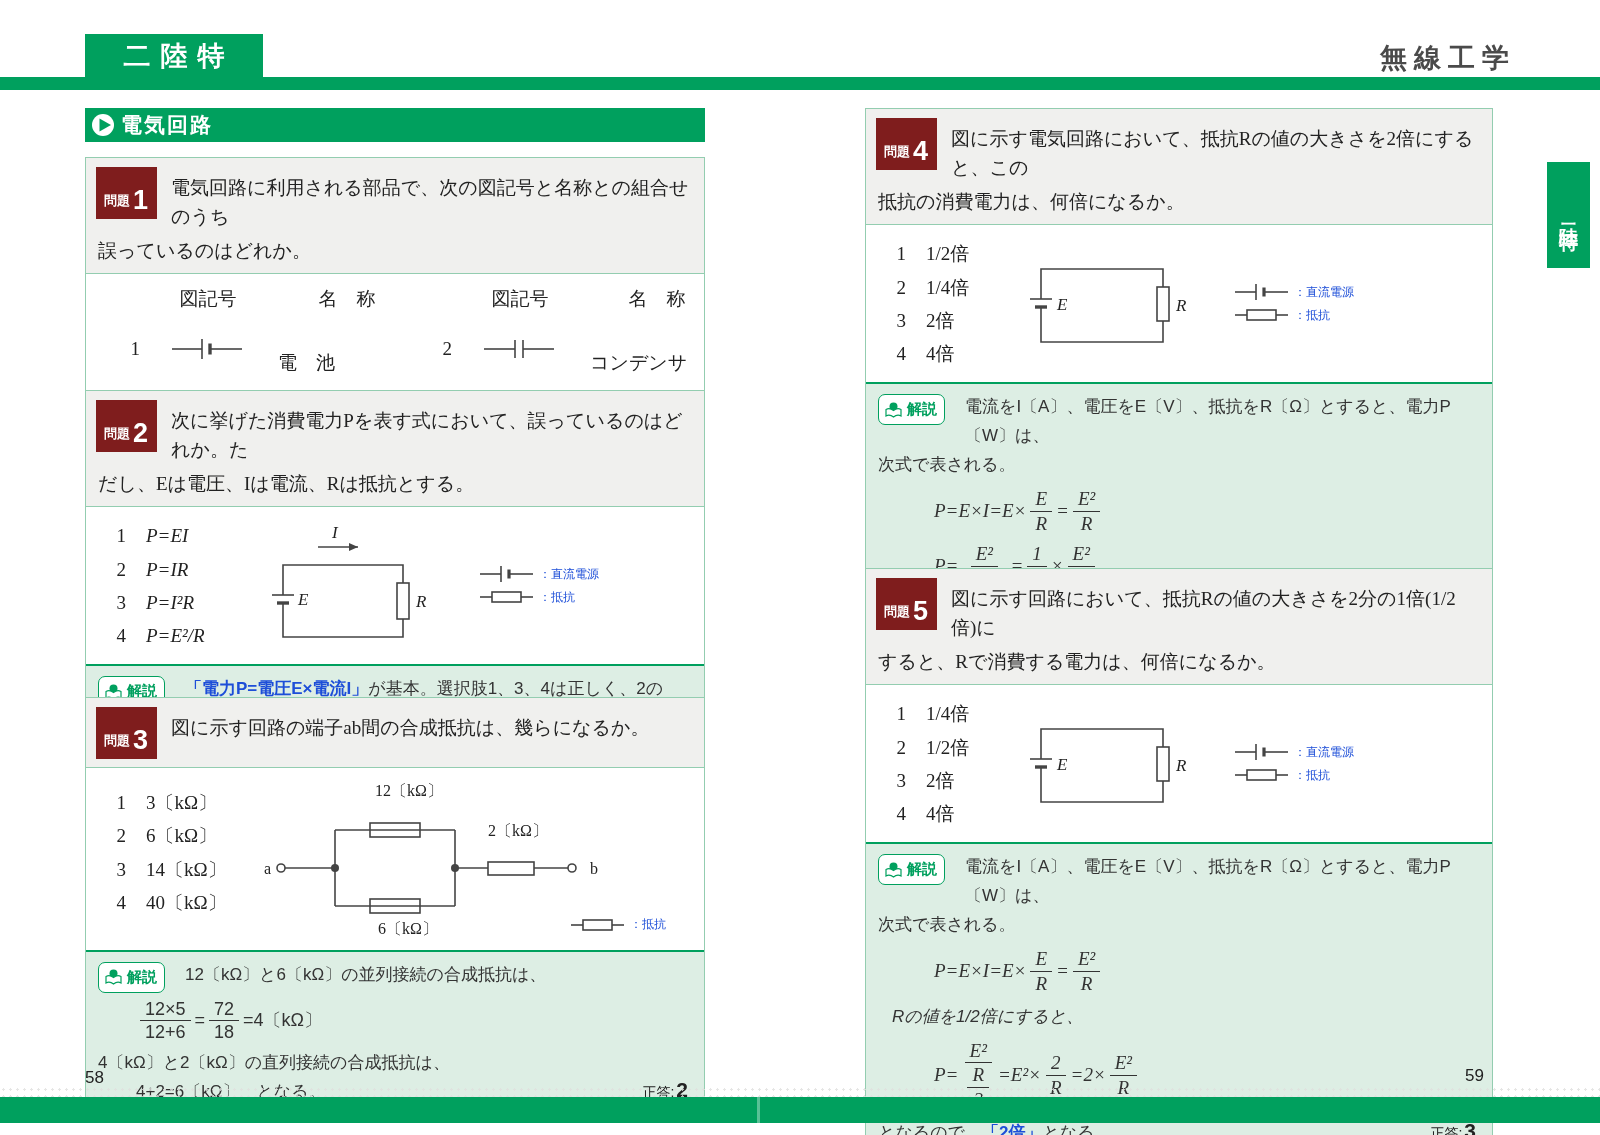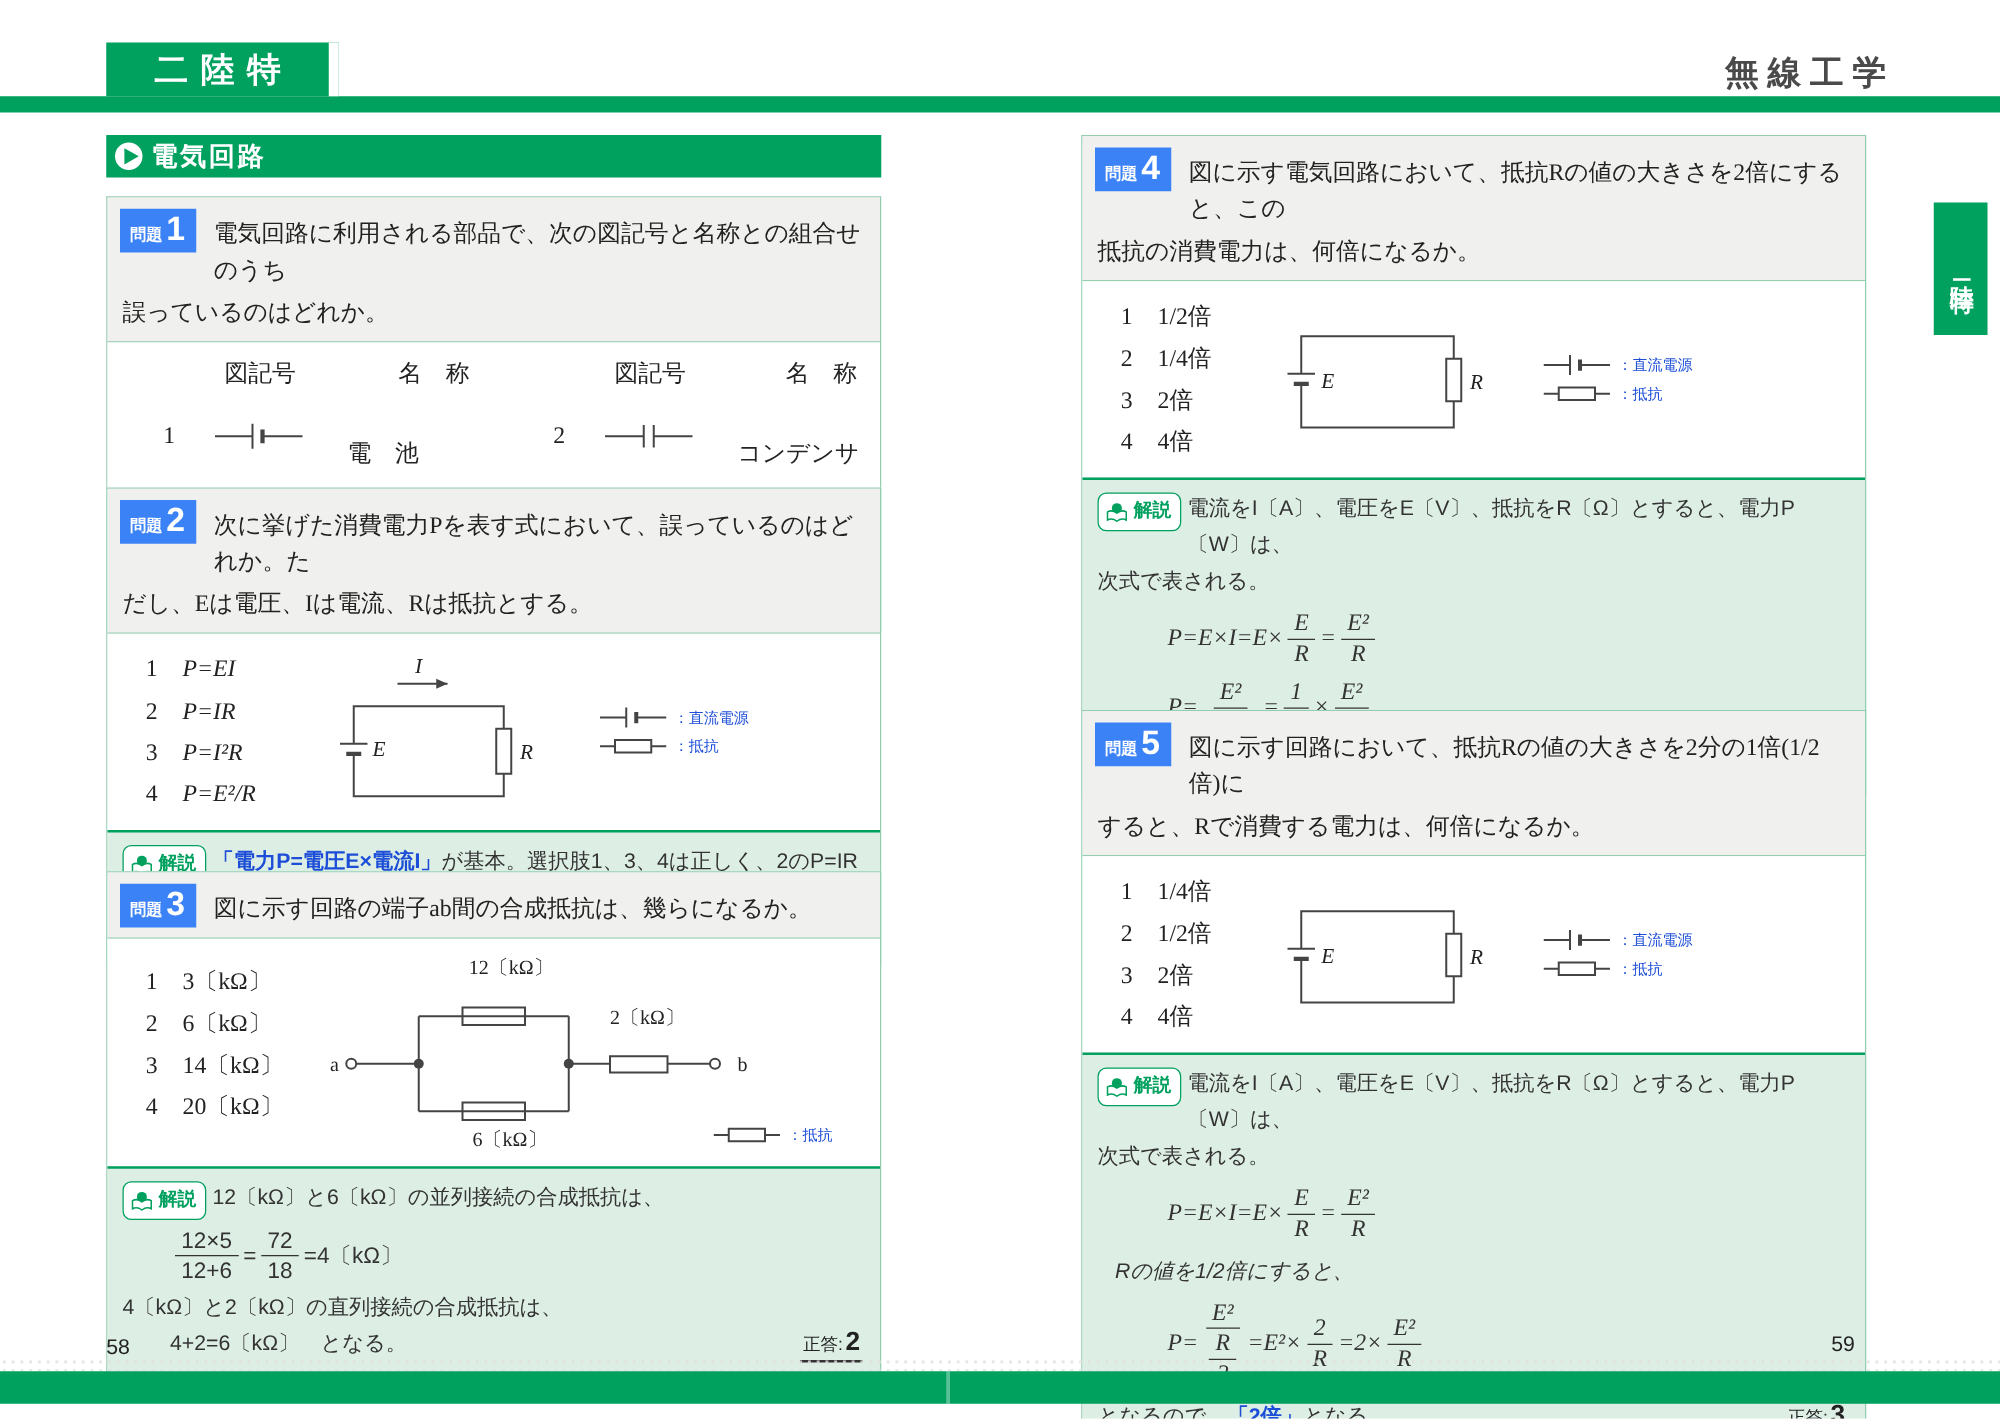--- a/index.html
+++ b/index.html
@@ -22,32 +22,32 @@
   
   .section-bar{position:absolute;left:85px;top:108px;width:620px;height:34px;background:#00a05e;
                display:flex;align-items:center;gap:6px;padding-left:6px;box-sizing:border-box;}
   .section-bar .t{color:#fff;font-family:"Liberation Sans","DejaVu Sans",sans-serif;
                   font-weight:bold;font-size:21px;letter-spacing:2px;}
 
   
   .pbox{position:absolute;border:1px solid #93cdb0;background:#fff;box-sizing:border-box;}
   .q-head{background:#f0f0ee;border-bottom:1px solid #93cdb0;padding:9px 12px 8px 10px;}
   .q-row1{display:flex;align-items:flex-start;gap:14px;}
-  .q-label{flex:0 0 auto;background:#3b82f6;color:#fff;display:flex;align-items:flex-end;
-           padding:3px 9px 5px 8px;font-family:"Liberation Sans","DejaVu Sans",sans-serif;}
+  .q-label{flex:0 0 auto;background:#7f1d1d;color:#fff;display:flex;align-items:center;
+           padding:20px 9px 5px 8px;font-family:"Liberation Sans","DejaVu Sans",sans-serif;}
   .q-label .s{font-size:13px;font-weight:bold;}
   .q-label .n{font-size:27px;font-weight:bold;line-height:1;margin-left:3px;}
   .q-text{font-size:19px;line-height:1.55;padding-top:6px;}
   .q-line2{font-size:19px;line-height:1.55;padding:4px 2px 0 2px;}
 
   .q-body{background:#fff;padding:12px 14px;position:relative;}
 
   .kaisetsu{background:#ddeee4;border-top:2px solid #00a05e;padding:9px 12px;position:relative;
             font-family:"Liberation Sans","DejaVu Sans",sans-serif;font-size:17px;line-height:1.7;color:#333;}
-  .k-row1{display:flex;align-items:flex-start;gap:5px;}
+  .k-row1{display:flex;align-items:flex-start;gap:20px;}
   .badge{flex:0 0 auto;display:inline-flex;align-items:center;gap:4px;background:#fff;
          border:1.5px solid #00a05e;border-radius:7px;padding:1px 7px 2px 5px;margin-top:1px;}
   .badge .bt{color:#00a05e;font-weight:bold;font-size:15px;}
   .green{color:#1d4ed8;font-weight:bold;}
   .ans{display:inline-flex;align-items:baseline;border-bottom:2px solid #333;color:#222;padding:0 2px 0 2px;}
   .ans .al{font-size:14px;}
   .ans .an{font-size:21px;font-weight:bold;line-height:1;margin-left:2px;}
   .ans-abs{position:absolute;right:14px;bottom:9px;}
 
   
@@ -313,21 +313,21 @@
           <div class="opt">
               <span class="on">2</span>
               <span>6〔kΩ〕</span>
             </div>
           <div class="opt">
               <span class="on">3</span>
               <span>14〔kΩ〕</span>
             </div>
           <div class="opt">
               <span class="on">4</span>
-              <span>20〔kΩ〕</span>
+              <span>40〔kΩ〕</span>
             </div>
         </div>
         <div>
           <svg width="345" height="158">
             <text class="cvalue" x="115" y="16">12〔kΩ〕</text>
             <text class="cvalue" x="228" y="56">2〔kΩ〕</text>
             <text class="cvalue" x="118" y="154">6〔kΩ〕</text>
             <text class="cvalue" x="4" y="94">a</text>
             <text class="cvalue" x="330" y="94">b</text>
             <circle class="cstroke" cx="21" cy="88" r="4" fill="#fff"></circle>

